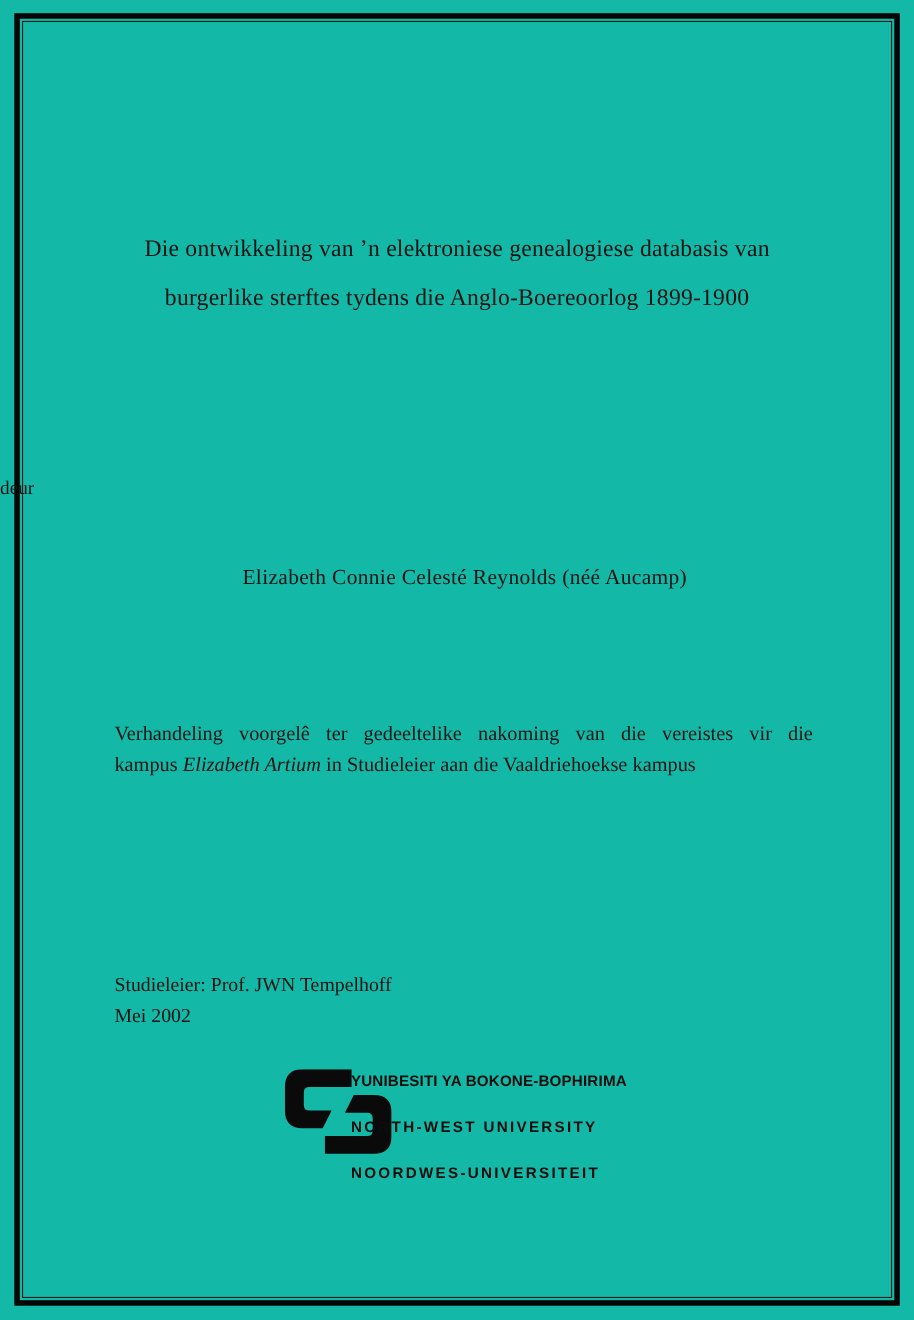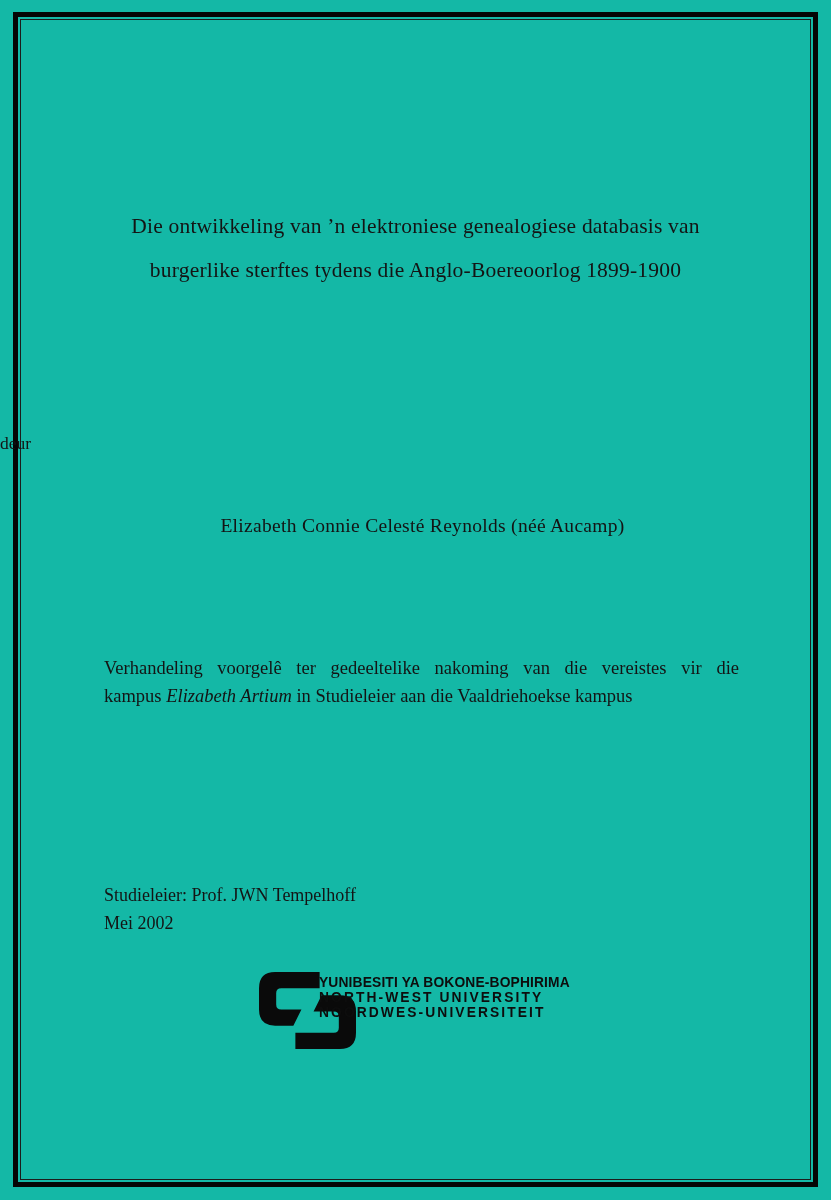--- a/index.html
+++ b/index.html
@@ -88,21 +88,21 @@
     font-family: "Liberation Sans", "DejaVu Sans", sans-serif;
     font-weight: bold;
     color: #0d0d0d;
   }
   .logo-text .lt {
     display: block;
     white-space: nowrap;
     line-height: 15.2px;
   }
   .logo-text .lt-1 { font-size: 13.8px; letter-spacing: 0.15px; }
-  .logo-text .lt-2, .logo-text .lt-3 { font-size: 13.8px; letter-spacing: 2.1px; }
+  .logo-text .lt-2, .logo-text .lt-3 { font-size: 13.8px; letter-spacing: 2.1px; margin-top: 27px; }
 </style>
 </head>
 <body>
 
 <div class="page">
 
   <div class="frame-outer">
     <div class="frame-inner"></div>
   </div>
 

